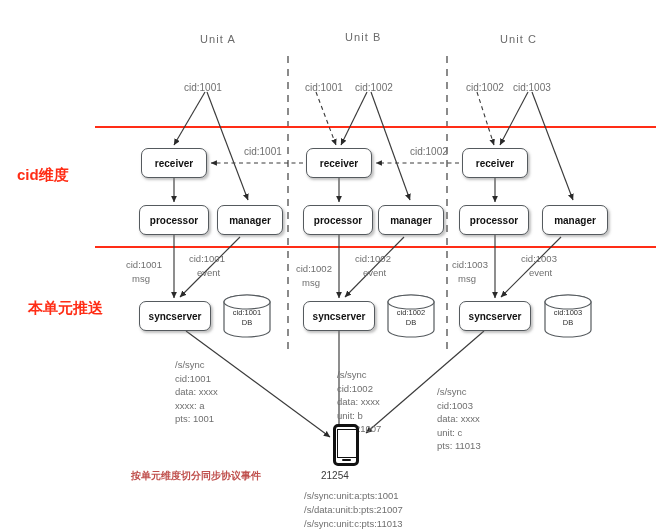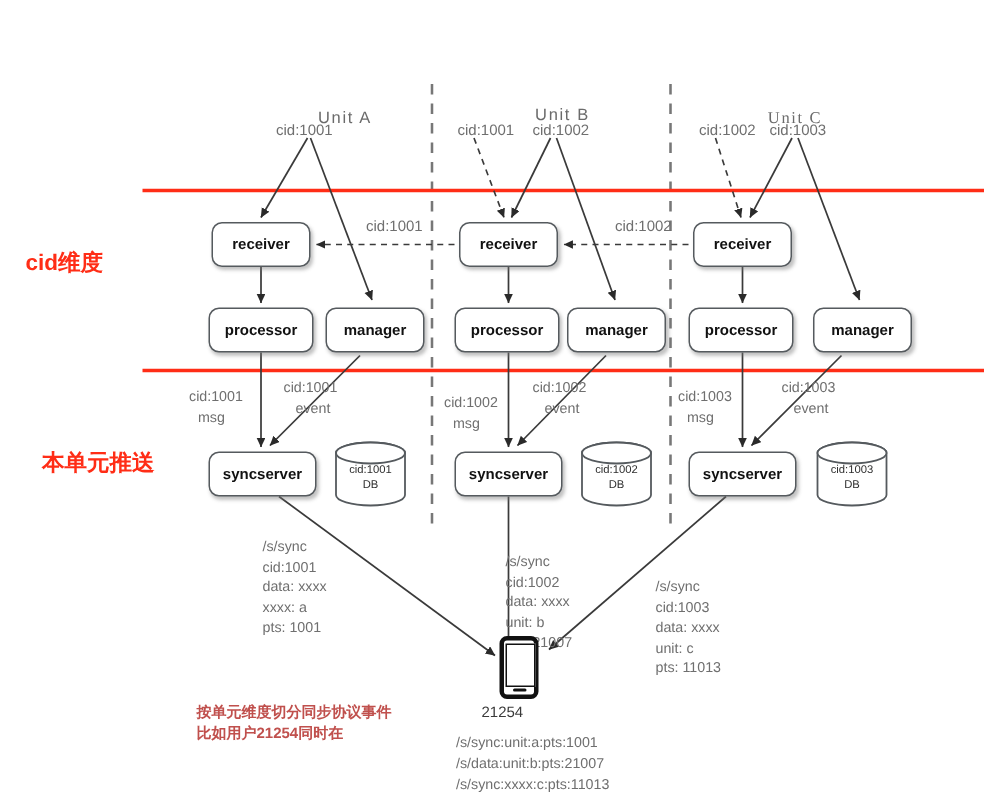--- a/index.html
+++ b/index.html
@@ -23,22 +23,20 @@
     height: 532px;
   }
 
   
   .unit-title {
     position: absolute;
     font-size: 11px;
     color: #6b6b6b;
     letter-spacing: 1.1px;
     white-space: nowrap;
-    text-align: center;
-    margin-top: 40px;
   }
   .cid-label {
     position: absolute;
     font-size: 10px;
     color: #6f6f6f;
     white-space: nowrap;
   }
   .flow-label {
     position: absolute;
     font-size: 9.5px;
@@ -238,21 +236,21 @@
       </g>
       <g transform="translate(545,295)">
         <path d="M0,7 a23,7 0 0 1 46,0 l0,28 a23,7 0 0 1 -46,0 Z" fill="#ffffff" stroke="#555a5e" stroke-width="1.2"></path>
         <ellipse cx="23" cy="7" rx="23" ry="7" fill="#ffffff" stroke="#555a5e" stroke-width="1.2"></ellipse>
       </g>
     </g>
   </svg>
 
   <div class="unit-title" style="left:200px; top:33px; width:60px;">Unit  A</div>
   <div class="unit-title" style="left:345px; top:31px; width:60px;">Unit  B</div>
-  <div class="unit-title" style="left:500px; top:33px; width:60px;font-family:Liberation Serif, serif;">Unit  C</div>
+  <div class="unit-title" style="left:500px; top:33px; width:60px;">Unit  C</div>
 
   <div class="red-side-label" style="left:17px; top:166px;">cid维度</div>
   <div class="red-side-label" style="left:28px; top:299px;">本单元推送</div>
 
   <div class="cid-label" style="left:184px; top:82px;">cid:1001</div>
   <div class="cid-label" style="left:305px; top:82px;">cid:1001</div>
   <div class="cid-label" style="left:355px; top:82px;">cid:1002</div>
   <div class="cid-label" style="left:466px; top:82px;">cid:1002</div>
   <div class="cid-label" style="left:513px; top:82px;">cid:1003</div>
 
@@ -337,28 +335,27 @@
   <div class="sync-block" style="left:437px; top:385px;">
     <div>/s/sync</div>
     <div>cid:1003</div>
     <div>data: xxxx</div>
     <div>unit: c</div>
     <div>pts: 11013</div>
   </div>
 
   <div class="red-note" style="left:131px; top:421px;margin-top:48px;">
     <div>按单元维度切分同步协议事件</div>
-    <div>比如用户21254同时在</div>
   </div>
 
   <div class="phone" style="left:333px; top:424px;">
     <div class="screen"></div>
     <div class="home-bar"></div>
   </div>
   <div class="phone-caption" style="left:321px; top:470px;">21254</div>
 
   <div class="summary-lines" style="left:304px; top:489px;">
     <div>/s/sync:unit:a:pts:1001</div>
     <div>/s/data:unit:b:pts:21007</div>
-    <div>/s/sync:xxxx:c:pts:11013</div>
+    <div>/s/sync:unit:c:pts:11013</div>
   </div>
 
 </div>
 
 </body></html>

